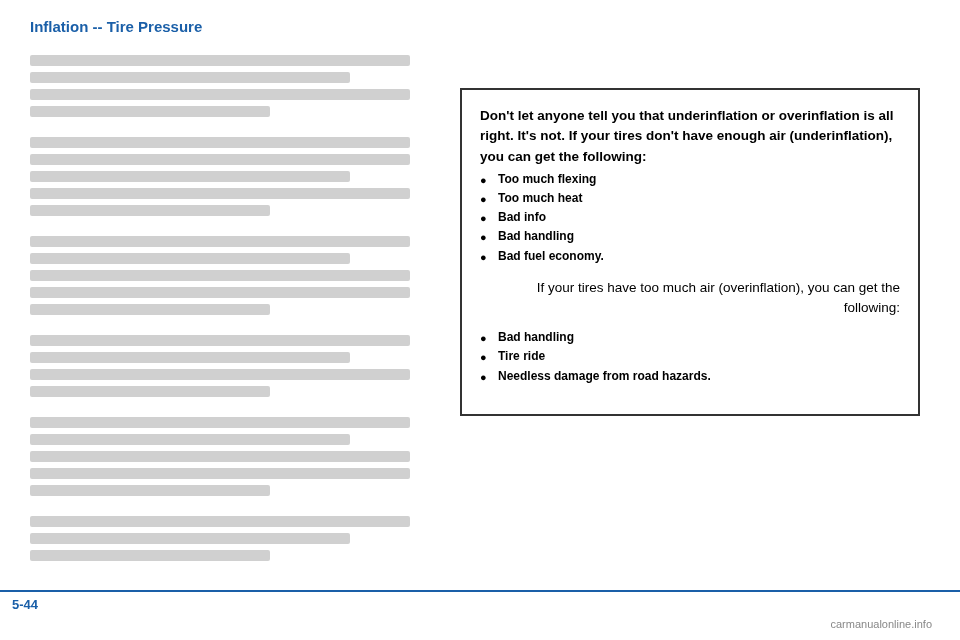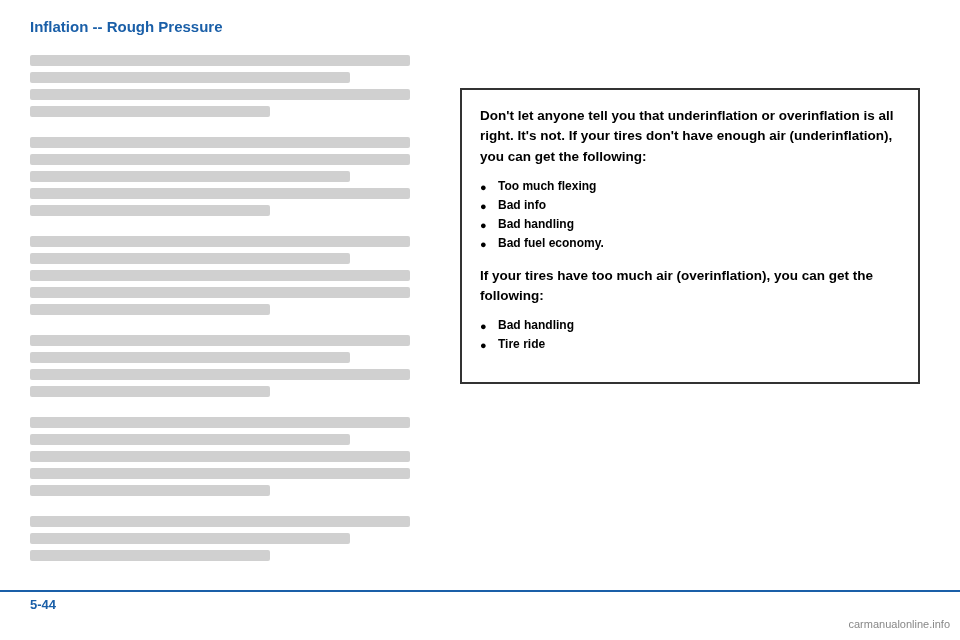--- a/index.html
+++ b/index.html
@@ -42,33 +42,33 @@
       left: 0;
       right: 0;
       height: 2px;
       background-color: #1a5fa8;
     }
 
     
     .page-number {
       position: absolute;
       bottom: 28px;
-      left: 30px;
+      left: 12px;
       font-size: 13px;
       font-weight: bold;
       color: #1a5fa8;
       font-family: Arial, sans-serif;
       margin-top: 48px;
     }
 
     
     .watermark {
       position: absolute;
       bottom: 10px;
-      right: 10px;
+      right: 28px;
       font-size: 11px;
       color: #888888;
       font-family: Arial, sans-serif;
     }
 
     
     .info-box {
       position: absolute;
       top: 88px;
       left: 460px;
@@ -76,21 +76,21 @@
       border: 2px solid #333333;
       background: #ffffff;
       padding: 16px 18px 16px 18px;
     }
 
     .info-box-intro {
       font-size: 13.5px;
       font-weight: bold;
       color: #000000;
       line-height: 1.5;
-      margin-bottom: 10px;
+      margin-bottom: 3px;
       font-family: Arial, sans-serif;
     }
 
     .bullet-list {
       list-style: none;
       margin: 0 0 12px 0;
       padding: 0;
     }
 
     .bullet-list li {
@@ -107,25 +107,26 @@
       content: "●";
       position: absolute;
       left: 0;
       font-size: 11px;
       top: 2px;
       color: #000000;
     }
 
     .info-box-mid {
       font-size: 13.5px;
-      font-weight: bold;
+      font-weight: normal;
       color: #000000;
       line-height: 1.5;
       margin-bottom: 10px;
       font-family: Arial, sans-serif;
+      text-align: right;
     }
 
     
     .left-content {
       position: absolute;
       top: 55px;
       left: 30px;
       width: 400px;
       height: 480px;
     }
@@ -148,21 +149,21 @@
     .left-placeholder-line.full {
       width: 95%;
     }
 
   </style>
 </head>
 <body>
 
 <div class="page-container">
 
-  <div class="page-title">Inflation -- Rough Pressure</div>
+  <div class="page-title">Inflation -- Tire Pressure</div>
 
   <div class="left-content">
     <div class="left-placeholder-line full"></div>
     <div class="left-placeholder-line medium"></div>
     <div class="left-placeholder-line full"></div>
     <div class="left-placeholder-line short"></div>
     <div style="height:14px;"></div>
     <div class="left-placeholder-line full"></div>
     <div class="left-placeholder-line full"></div>
     <div class="left-placeholder-line medium"></div>
@@ -190,30 +191,32 @@
     <div class="left-placeholder-line medium"></div>
     <div class="left-placeholder-line short"></div>
   </div>
 
   <div class="info-box">
 
     <p class="info-box-intro">Don't let anyone tell you that underinflation or overinflation is all right. It's not. If your tires don't have enough air (underinflation), you can get the following:</p>
 
     <ul class="bullet-list">
     <li>Too much flexing</li>
+        <li>Too much heat</li>
         <li>Bad info</li>
         <li>Bad handling</li>
         <li>Bad fuel economy.</li>
       </ul>
 
     <p class="info-box-mid">If your tires have too much air (overinflation), you can get the following:</p>
 
     <ul class="bullet-list">
         <li>Bad handling</li>
         <li>Tire ride</li>
+        <li>Needless damage from road hazards.</li>
       </ul>
 
   </div>
 
   <div class="bottom-bar"></div>
 
   <div class="page-number">5-44</div>
 
   <div class="watermark">carmanualonline.info</div>
 

